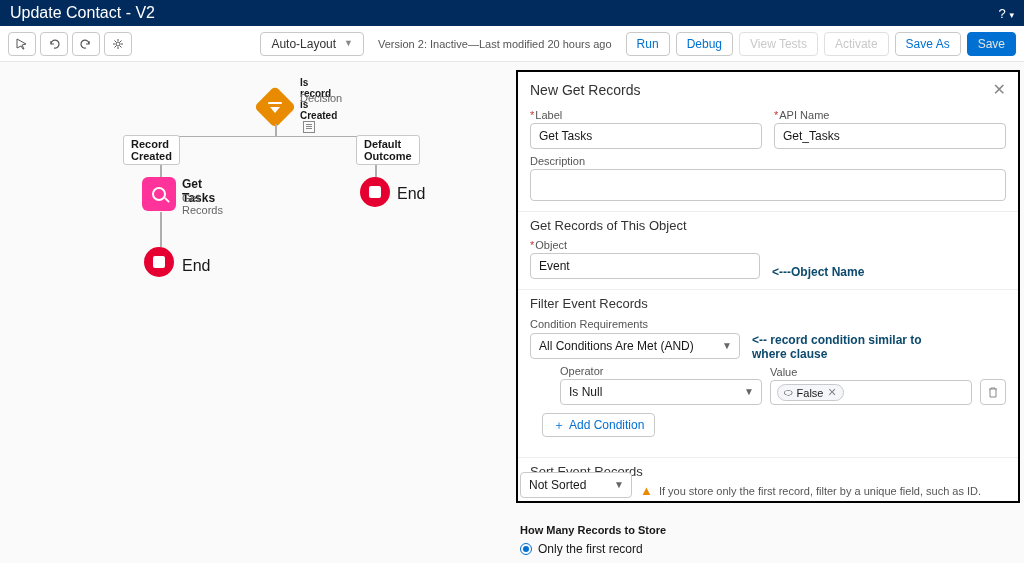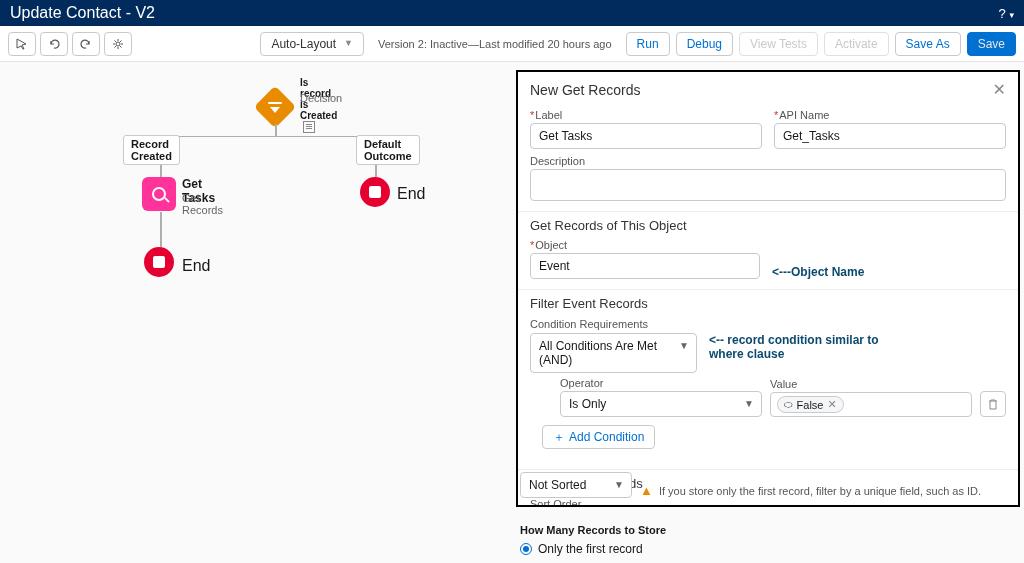--- a/index.html
+++ b/index.html
@@ -225,32 +225,32 @@
           <input class="input" value="Event" style="">
         </div>
         <span class="annotation">&lt;---Object Name</span>
       </div>
     </div>
 
     <div class="section-title">Filter Event Records</div>
     <div class="section">
       <span class="field-label">Condition Requirements</span>
       <div class="row-obj" style="align-items:flex-start; margin-top:2px;">
-        <div class="combo" style="width:167px;">
+        <div class="combo" style="width:210px;">
           <div class="input">All Conditions Are Met (AND)</div>
           <span class="caret">▼</span>
         </div>
         <span class="annotation" style="max-width:200px;">&lt;-- record condition similar to where clause</span>
       </div>
 
       <div class="cond-row">
         <div class="field op">
           <span class="field-label">Operator</span>
           <div class="combo">
-            <div class="input">Is Only</div>
+            <div class="input">Is Null</div>
             <span class="caret">▼</span>
           </div>
         </div>
         <div class="field val">
           <span class="field-label">Value</span>
           <div class="input" style="padding:3px 6px;">
             <span class="pill">
               <span style="font-size:10px;">⬭</span>
               <span>False</span>
               <span class="x">✕</span>

